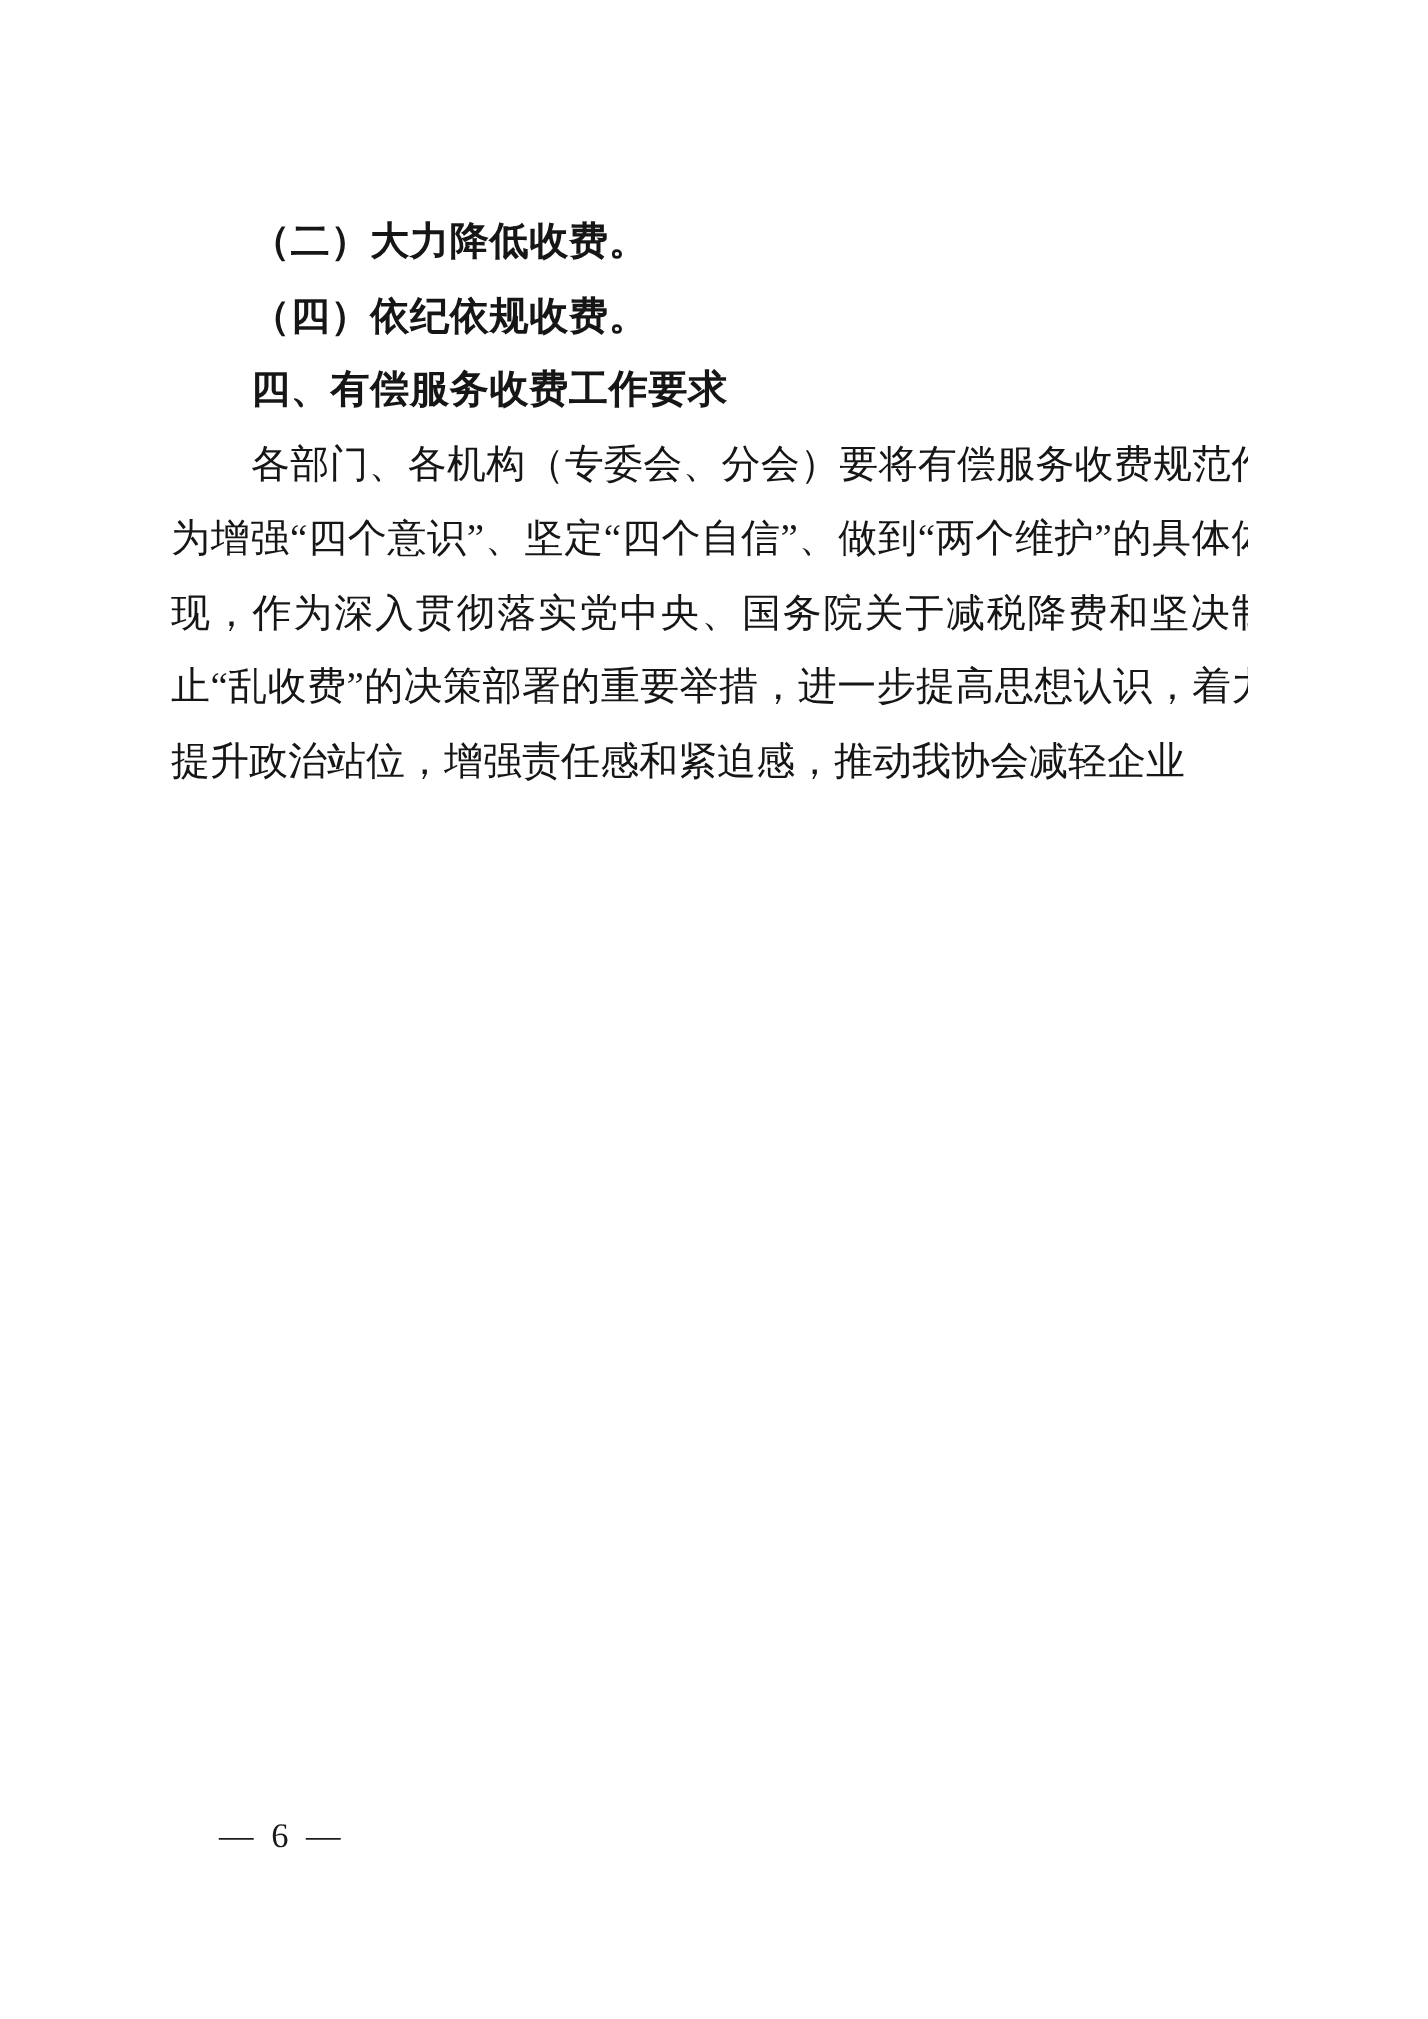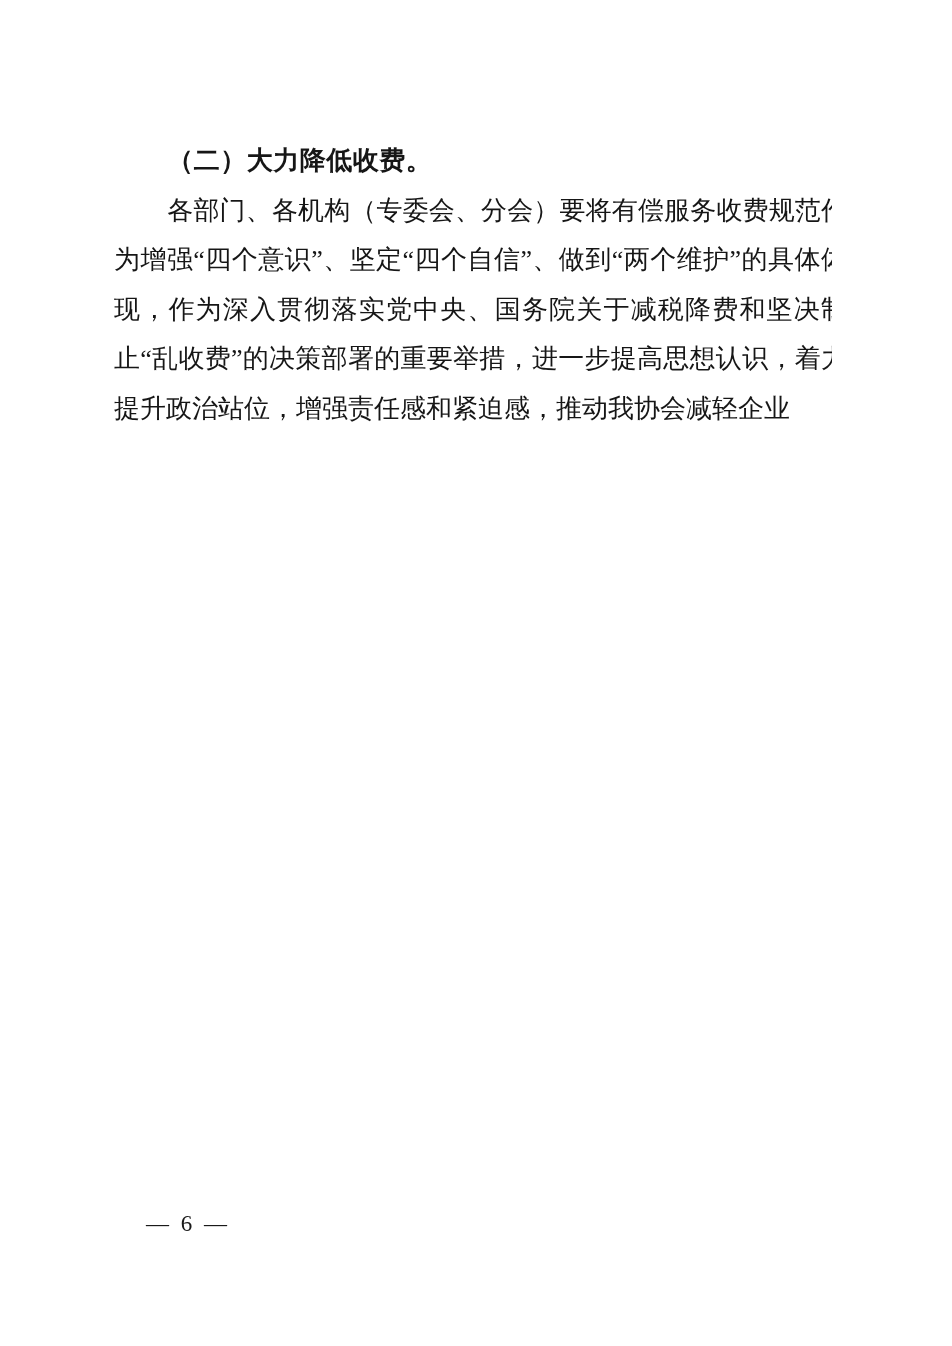--- a/index.html
+++ b/index.html
@@ -47,16 +47,18 @@
     color: #1a1a1a;
     font-family: "Liberation Serif", serif;
   }
 </style>
 </head>
 <body>
 
 <div class="page">
   <div class="content">
     <p class="blk-h2">（二）大力降低收费。</p>
+    <p class="blk-h2">（四）依纪依规收费。</p>
+    <p class="blk-h1">四、有偿服务收费工作要求</p>
     <p class="blk-p">各部门、各机构（专委会、分会）要将有偿服务收费规范作为增强“四个意识”、坚定“四个自信”、做到“两个维护”的具体体现，作为深入贯彻落实党中央、国务院关于减税降费和坚决制止“乱收费”的决策部署的重要举措，进一步提高思想认识，着力提升政治站位，增强责任感和紧迫感，推动我协会减轻企业</p>
   </div>
   <div class="page-number">— 6 —</div>
 </div>
 
 </body></html>

